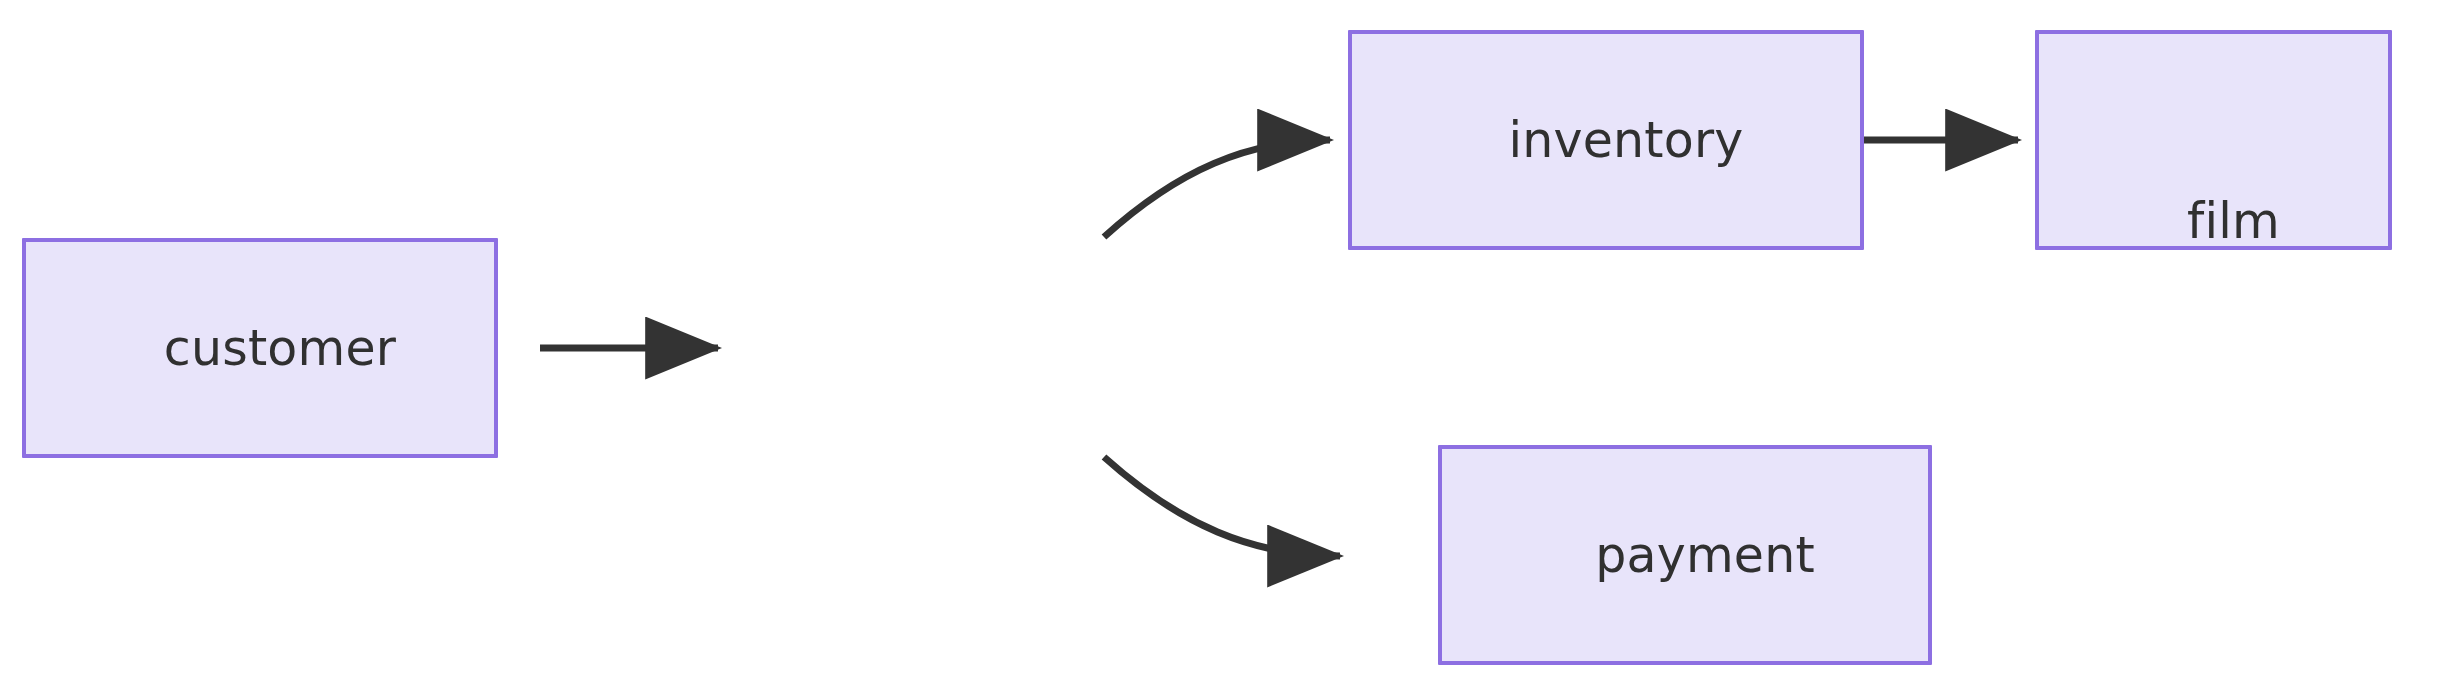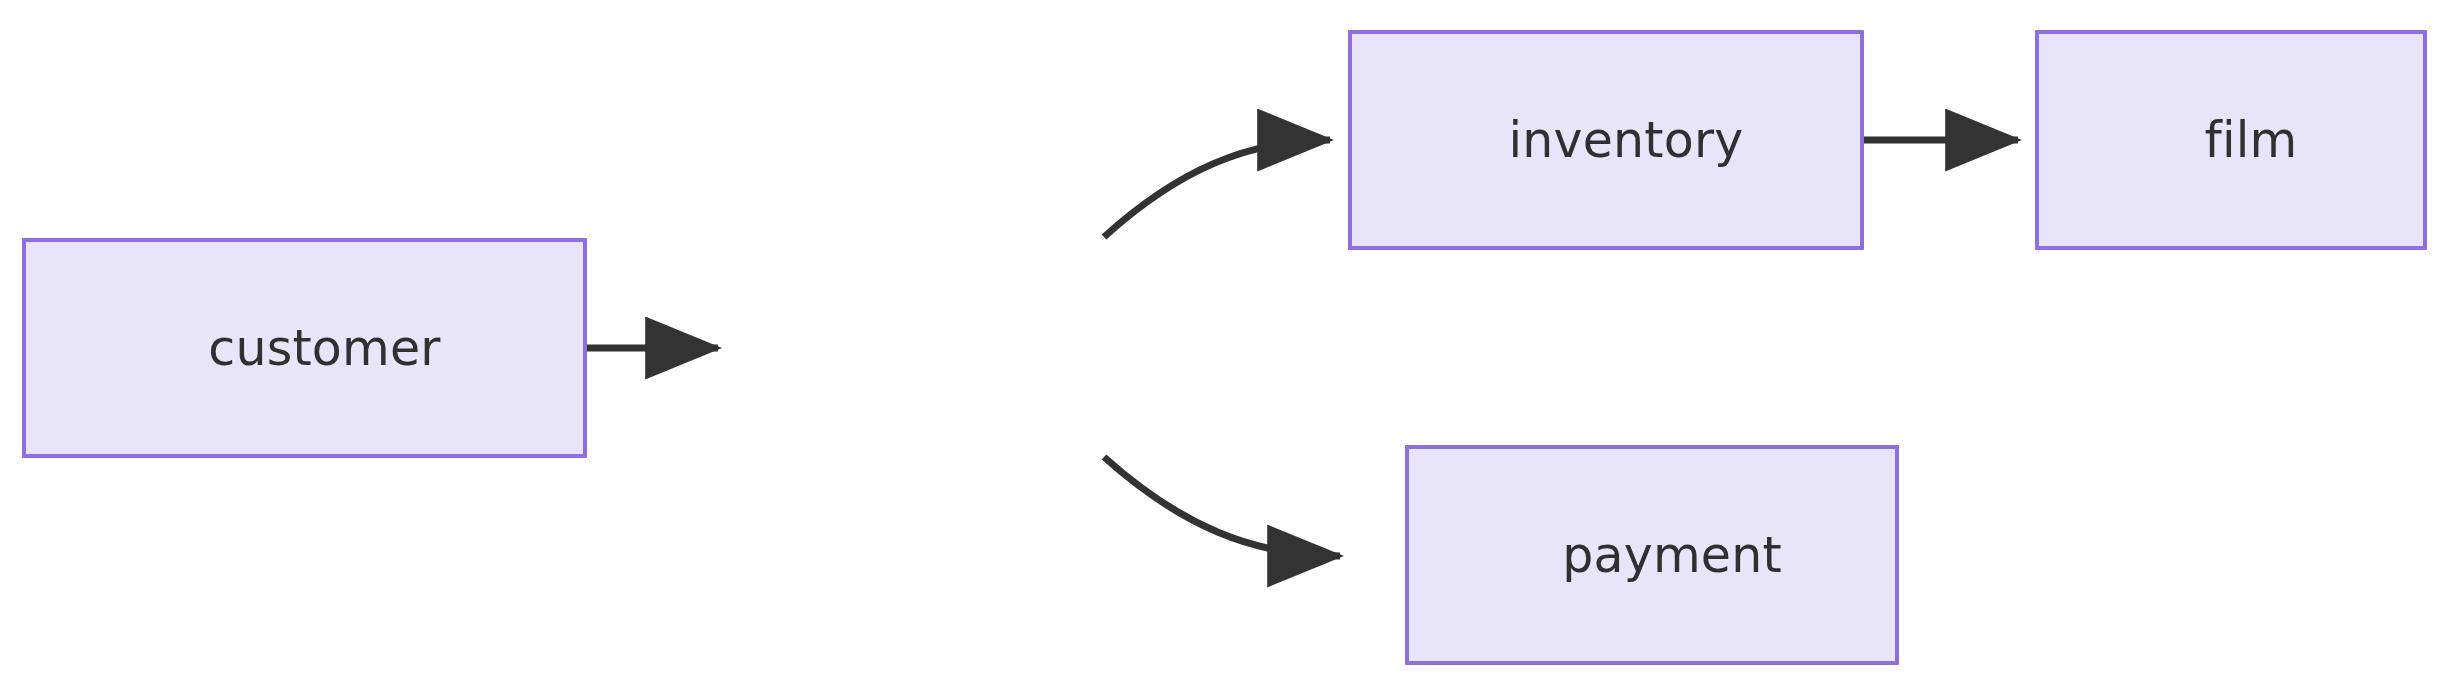--- a/index.html
+++ b/index.html
@@ -58,30 +58,30 @@
 
     <path d="M 540,348 L 718,348" fill="none" stroke="#333333" stroke-width="7" marker-end="url(#arrowhead)"></path>
 
     <path d="M 1104,237 C 1178,170 1248,140 1330,140" fill="none" stroke="#333333" stroke-width="7" marker-end="url(#arrowhead)"></path>
 
     <path d="M 1104,457 C 1180,525 1252,556 1340,556" fill="none" stroke="#333333" stroke-width="7" marker-end="url(#arrowhead)"></path>
 
     <path d="M 1864,140 L 2018,140" fill="none" stroke="#333333" stroke-width="7" marker-end="url(#arrowhead)"></path>
   </svg>
 
-  <div class="node" style="left:22px; top:238px; width:565px; height:220px;text-align:right;">
+  <div class="node" style="left:22px; top:238px; width:476px; height:220px;text-align:right;">
     <span class="node-label">customer</span>
   </div>
 
 
   <div class="node" style="left:1348px; top:30px; width:516px; height:220px;">
     <span class="node-label">inventory</span>
   </div>
 
-  <div class="node" style="left:2035px; top:30px; width:392px; height:220px;">
+  <div class="node" style="left:2035px; top:30px; width:357px; height:220px;align-items:flex-end;">
     <span class="node-label">film</span>
   </div>
 
-  <div class="node" style="left:1405px; top:445px; width:494px; height:220px;">
+  <div class="node" style="left:1438px; top:445px; width:494px; height:220px;">
     <span class="node-label">payment</span>
   </div>
 
 </div>
 
 </body></html>

